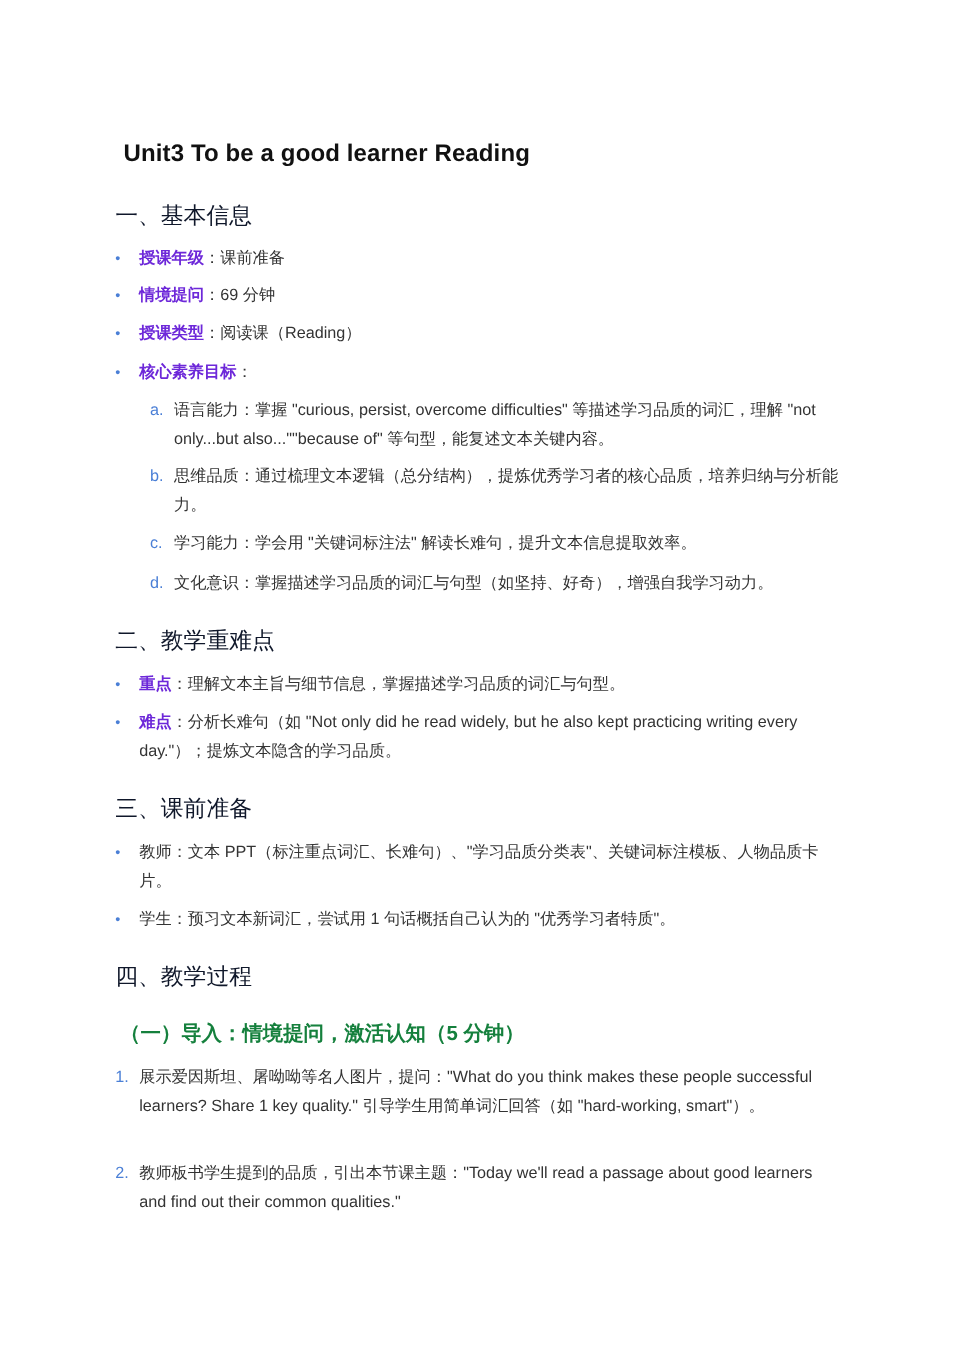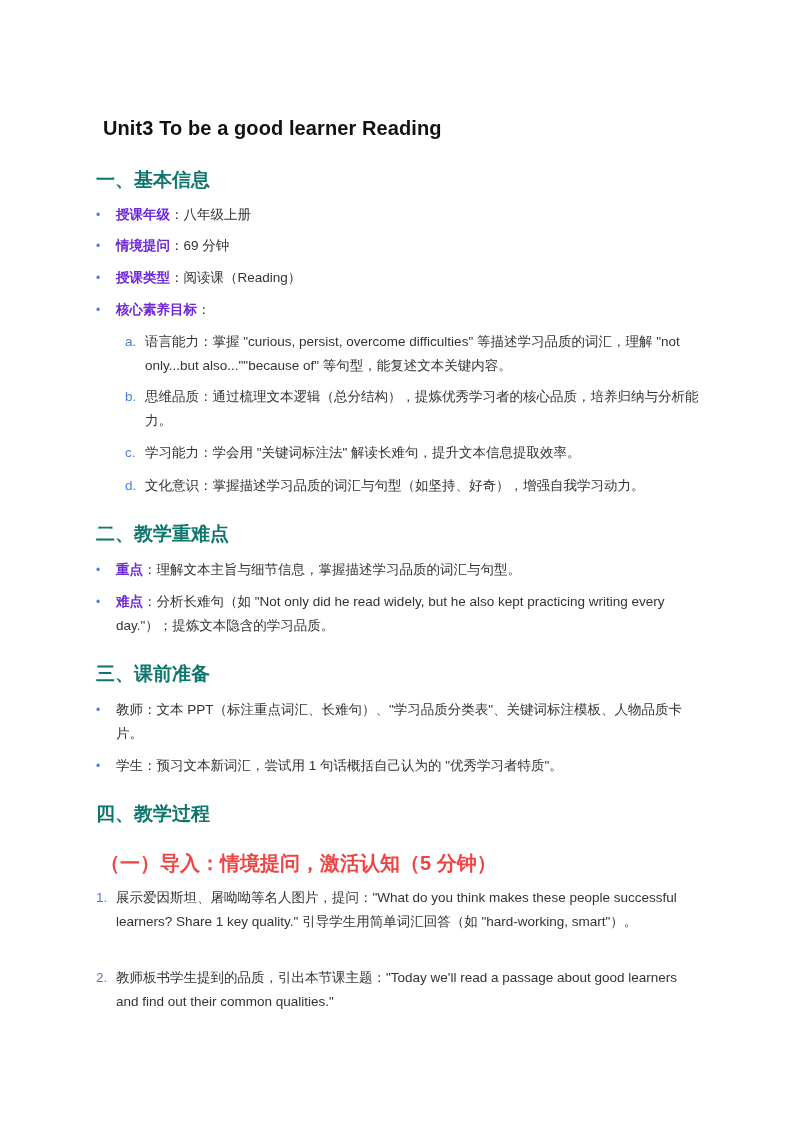--- a/index.html
+++ b/index.html
@@ -1,40 +1,40 @@
 <!DOCTYPE html>
 <html><head>
 <meta charset="utf-8">
 <style>
   html, body { margin: 0; padding: 0; background: #ffffff; }
   body { width: 794px; height: 1123px; position: relative; overflow: hidden;
          font-family: "Liberation Sans", "DejaVu Sans", sans-serif; color: #222; }
   .page { position: absolute; left: 0; top: 0; width: 654px; height: 1123px; }
   .title { position: absolute; left: 103px; top: 117px; font-size: 20px; font-weight: bold; color: #111; letter-spacing: 0.1px; }
-  .h2 { position: absolute; left: 96px; font-size: 19px; font-weight: bold; color: #0f766e; }
-  .h3 { position: absolute; left: 100px; font-size: 20px; font-weight: bold; color: #ef4444; }
+  .h2 { position: absolute; left: 96px; font-size: 19px; font-weight: normal; color: #0f172a; }
+  .h3 { position: absolute; left: 100px; font-size: 17px; font-weight: bold; color: #15803d; }
   .li { position: absolute; left: 116px; width: 580px; font-size: 13.5px; line-height: 24px; color: #333; }
   .bullet { position: absolute; left: -20px; top: 0; color: #4a7fd6; font-size: 12px; }
   .num { position: absolute; left: -20px; top: 0; color: #4a7fd6; }
   .sub { position: absolute; left: 145px; width: 555px; font-size: 13.5px; line-height: 24px; color: #333; }
   .sub .num { left: -20px; }
   b.lbl { color: #6d28d9; font-weight: bold; }
 </style>
 </head>
 <body>
 
 <div class="page">
 
   <div class="title">Unit3  To be a good learner Reading</div>
 
   <div class="h2" style="top:167px;">一、基本信息</div>
 
   <div class="li" style="top:203px;">
     <span class="bullet">•</span>
-    <b class="lbl">授课年级</b><span>：</span><span>八年级上册</span>
+    <b class="lbl">授课年级</b><span>：</span><span>课前准备</span>
   </div>
   <div class="li" style="top:234px;">
     <span class="bullet">•</span>
     <b class="lbl">情境提问</b><span>：</span><span>69 分钟</span>
   </div>
   <div class="li" style="top:266px;">
     <span class="bullet">•</span>
     <b class="lbl">授课类型</b><span>：</span><span>阅读课（Reading）</span>
   </div>
   <div class="li" style="top:298px;">

